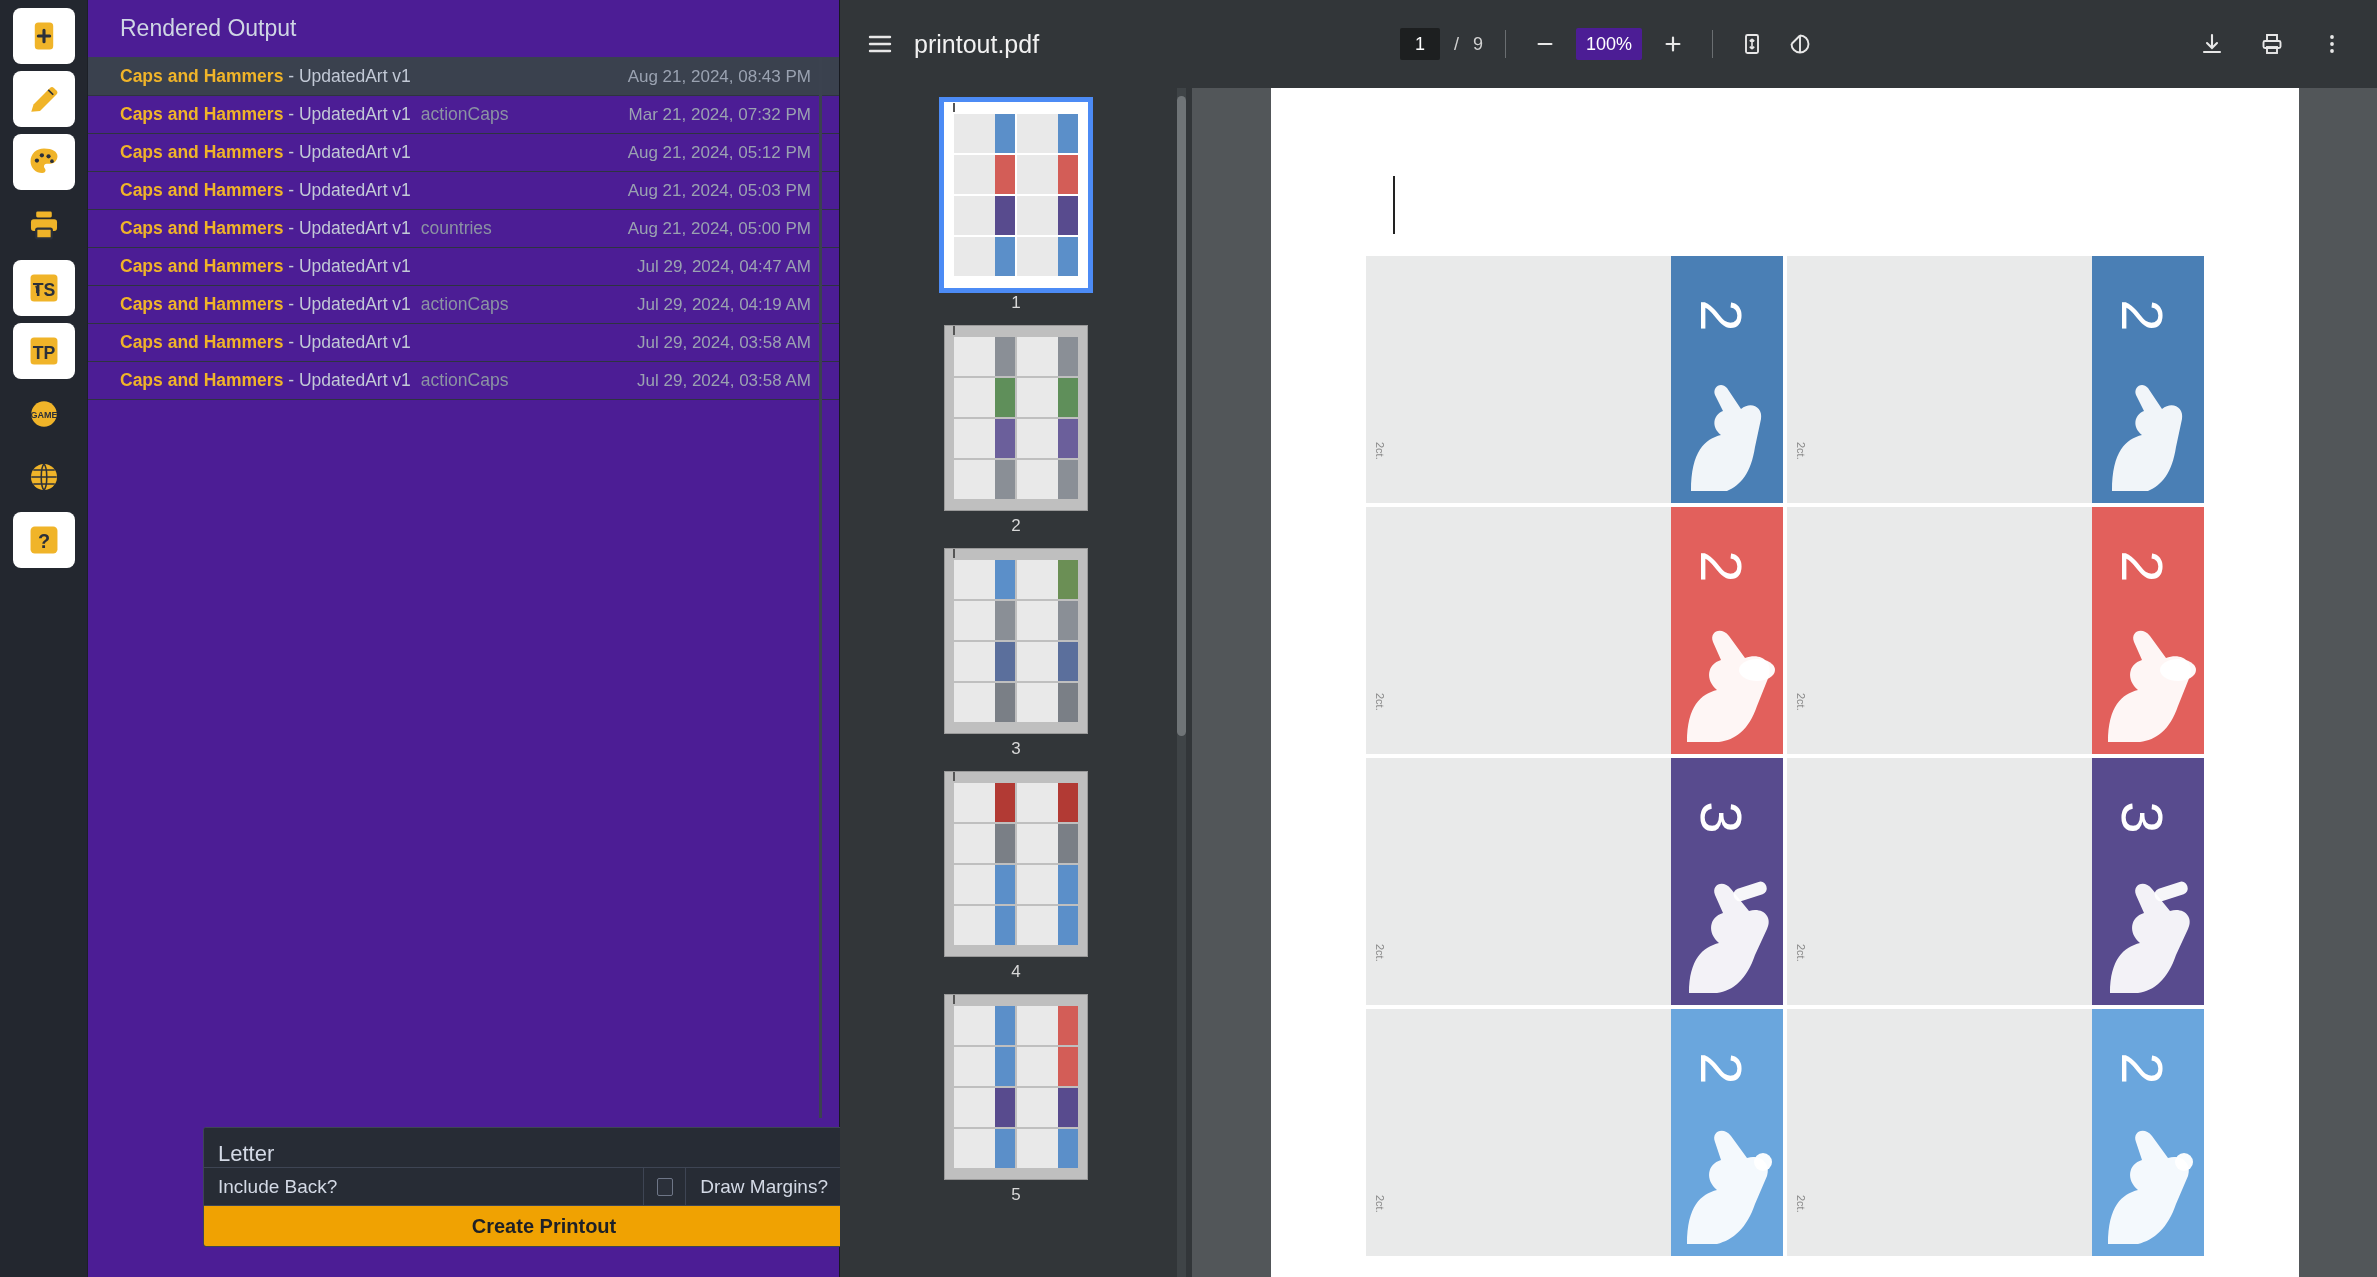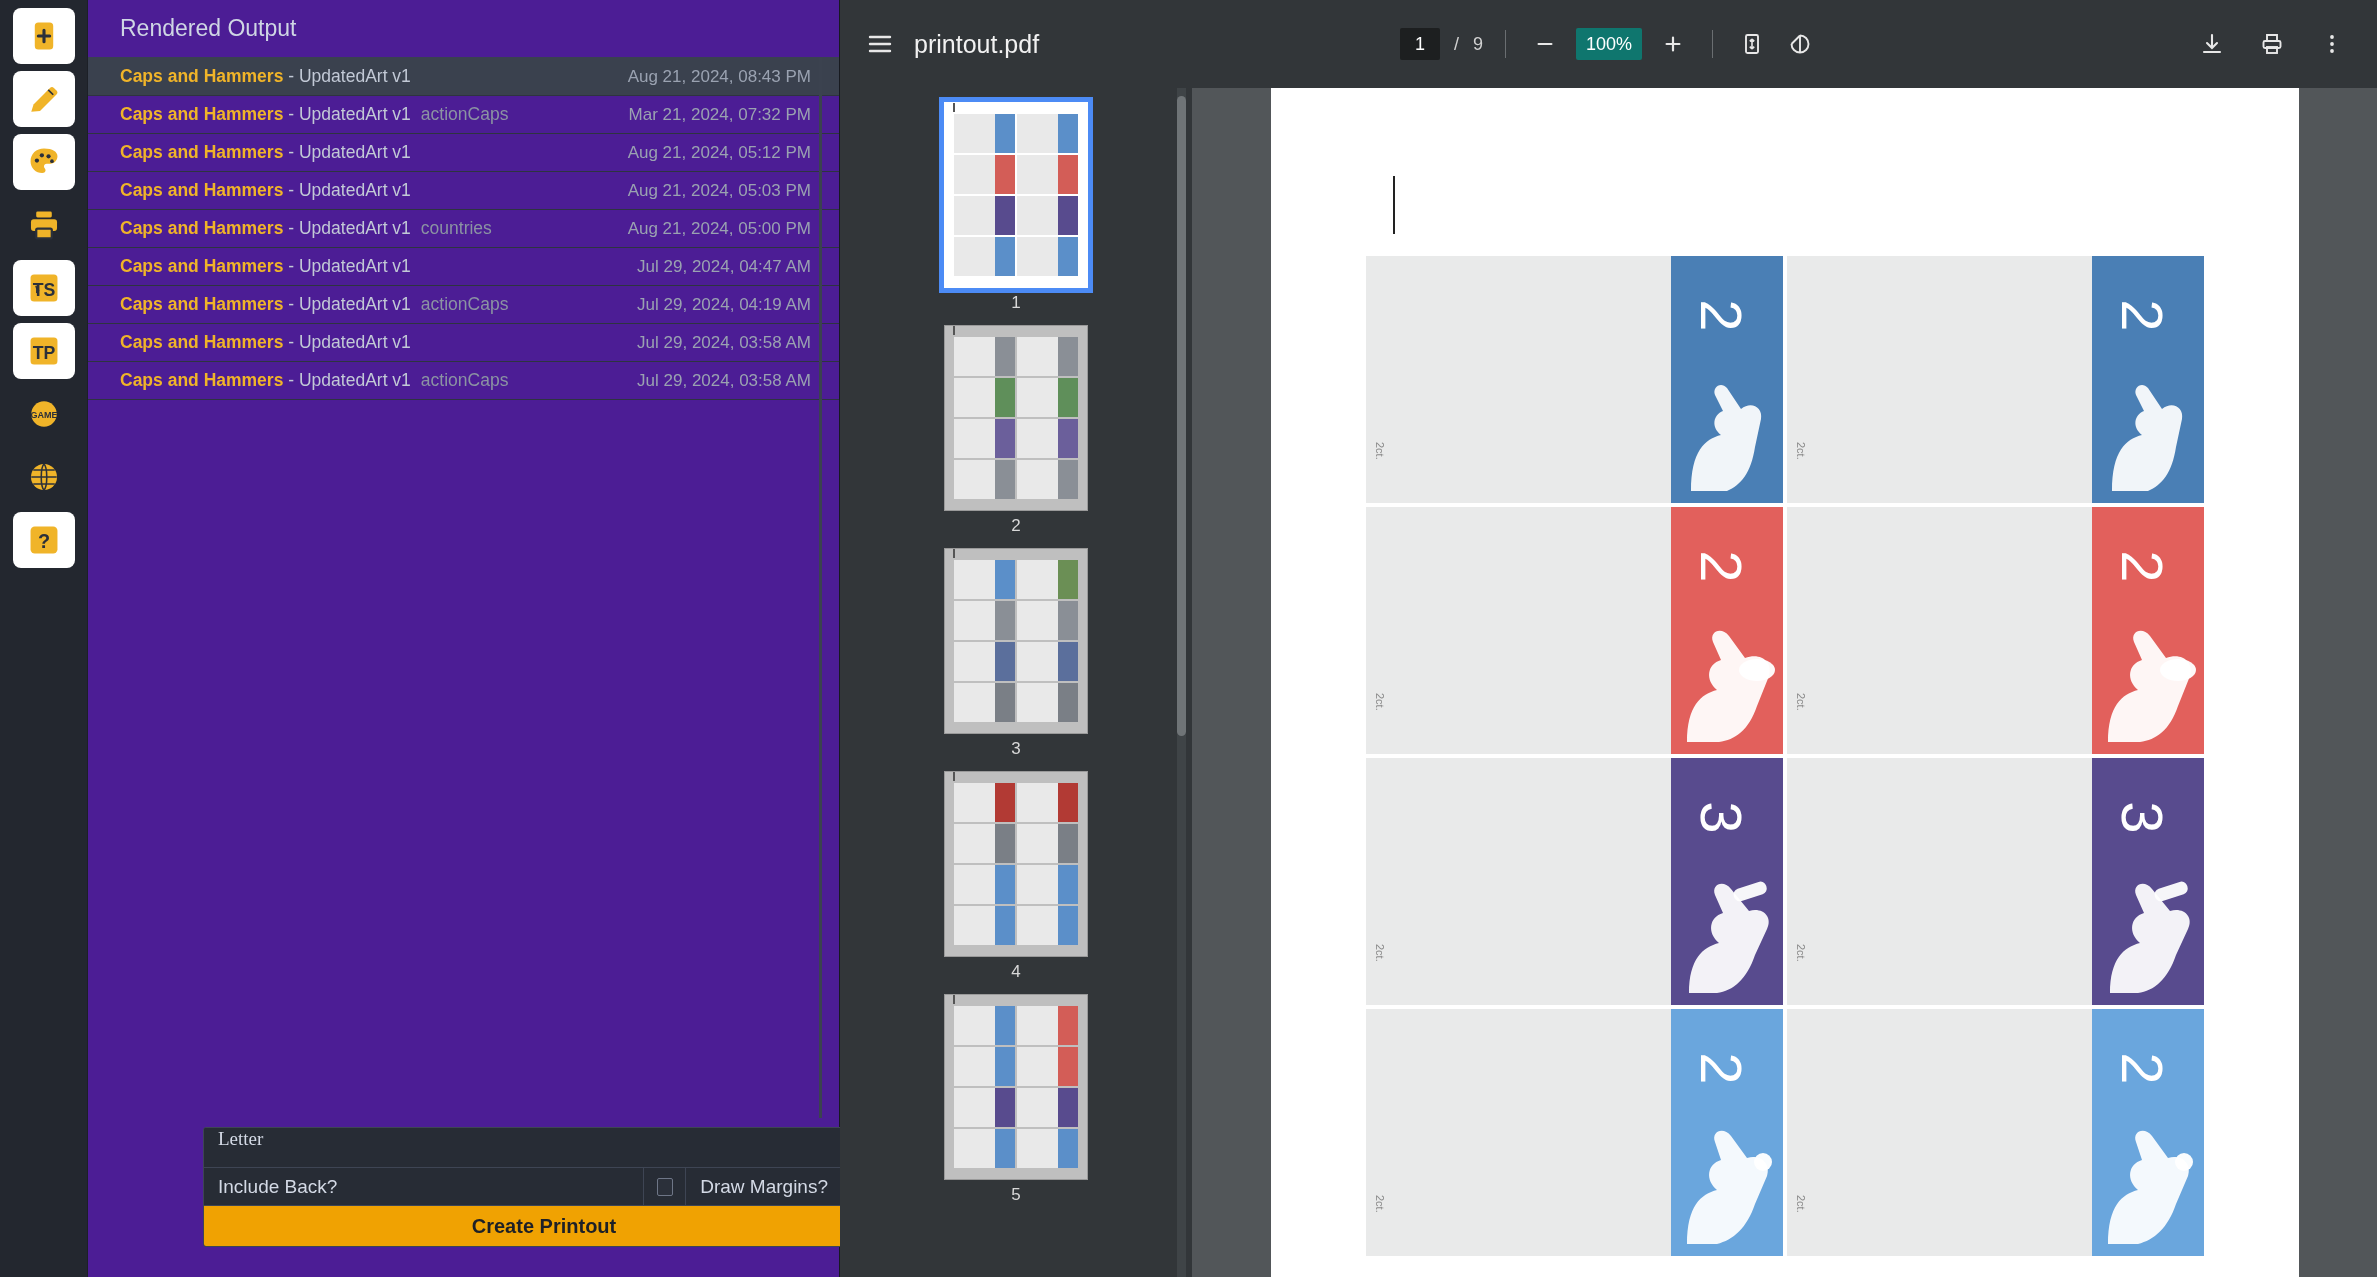--- a/index.html
+++ b/index.html
@@ -67,27 +67,26 @@
   
   .controls {
     position: absolute; left: 115px; bottom: 30px;
     width: 682px;
     background: #272c35;
     border: 1px solid #3e4554;
     border-radius: 3px;
     overflow: hidden;
   }
   .ctl-select {
-    height: 40px; display: flex; align-items: flex-start;
+    height: 40px; display: flex; align-items: flex-end;
     padding: 0 14px;
     border-bottom: 1px solid #3e4554;
-    color: #d4dae6; font-size: 19px;
+    color: #d4dae6; font-size: 22px;
     justify-content: space-between;
     background: #272c35;
-    font-family: Liberation Serif, serif;
   }
   .chev { width: 18px; height: 18px; }
   .ctl-toggles {
     height: 38px; display: flex; align-items: stretch;
     border-bottom: 1px solid #3e4554;
   }
   .tg-label {
     display: flex; align-items: center; padding: 0 14px;
     color: #d4dae6; font-size: 19px; white-space: nowrap;
   }
@@ -140,21 +139,21 @@
     font-size: 18px;
   }
   .pagetotal { color: #d2d2d2; font-size: 18px; }
   .tb-div { width: 1px; height: 28px; background: #6a6e71; margin: 0 8px; }
   .tb-icobtn {
     width: 34px; height: 34px;
     display: flex; align-items: center; justify-content: center;
     color: #e8e8e8;
   }
   .zoombox {
-    background: #0f766e; color: #fff;
+    background: #4c1d95; color: #fff;
     height: 32px; padding: 0 10px; border-radius: 2px;
     display: flex; align-items: center; justify-content: center;
     font-size: 18px;
   }
   .tb-right {
     margin-left: auto; display: flex; align-items: center; gap: 26px;
   }
 
   .viewer-body { flex: 1 1 auto; display: flex; min-height: 0; position: relative; }
 

